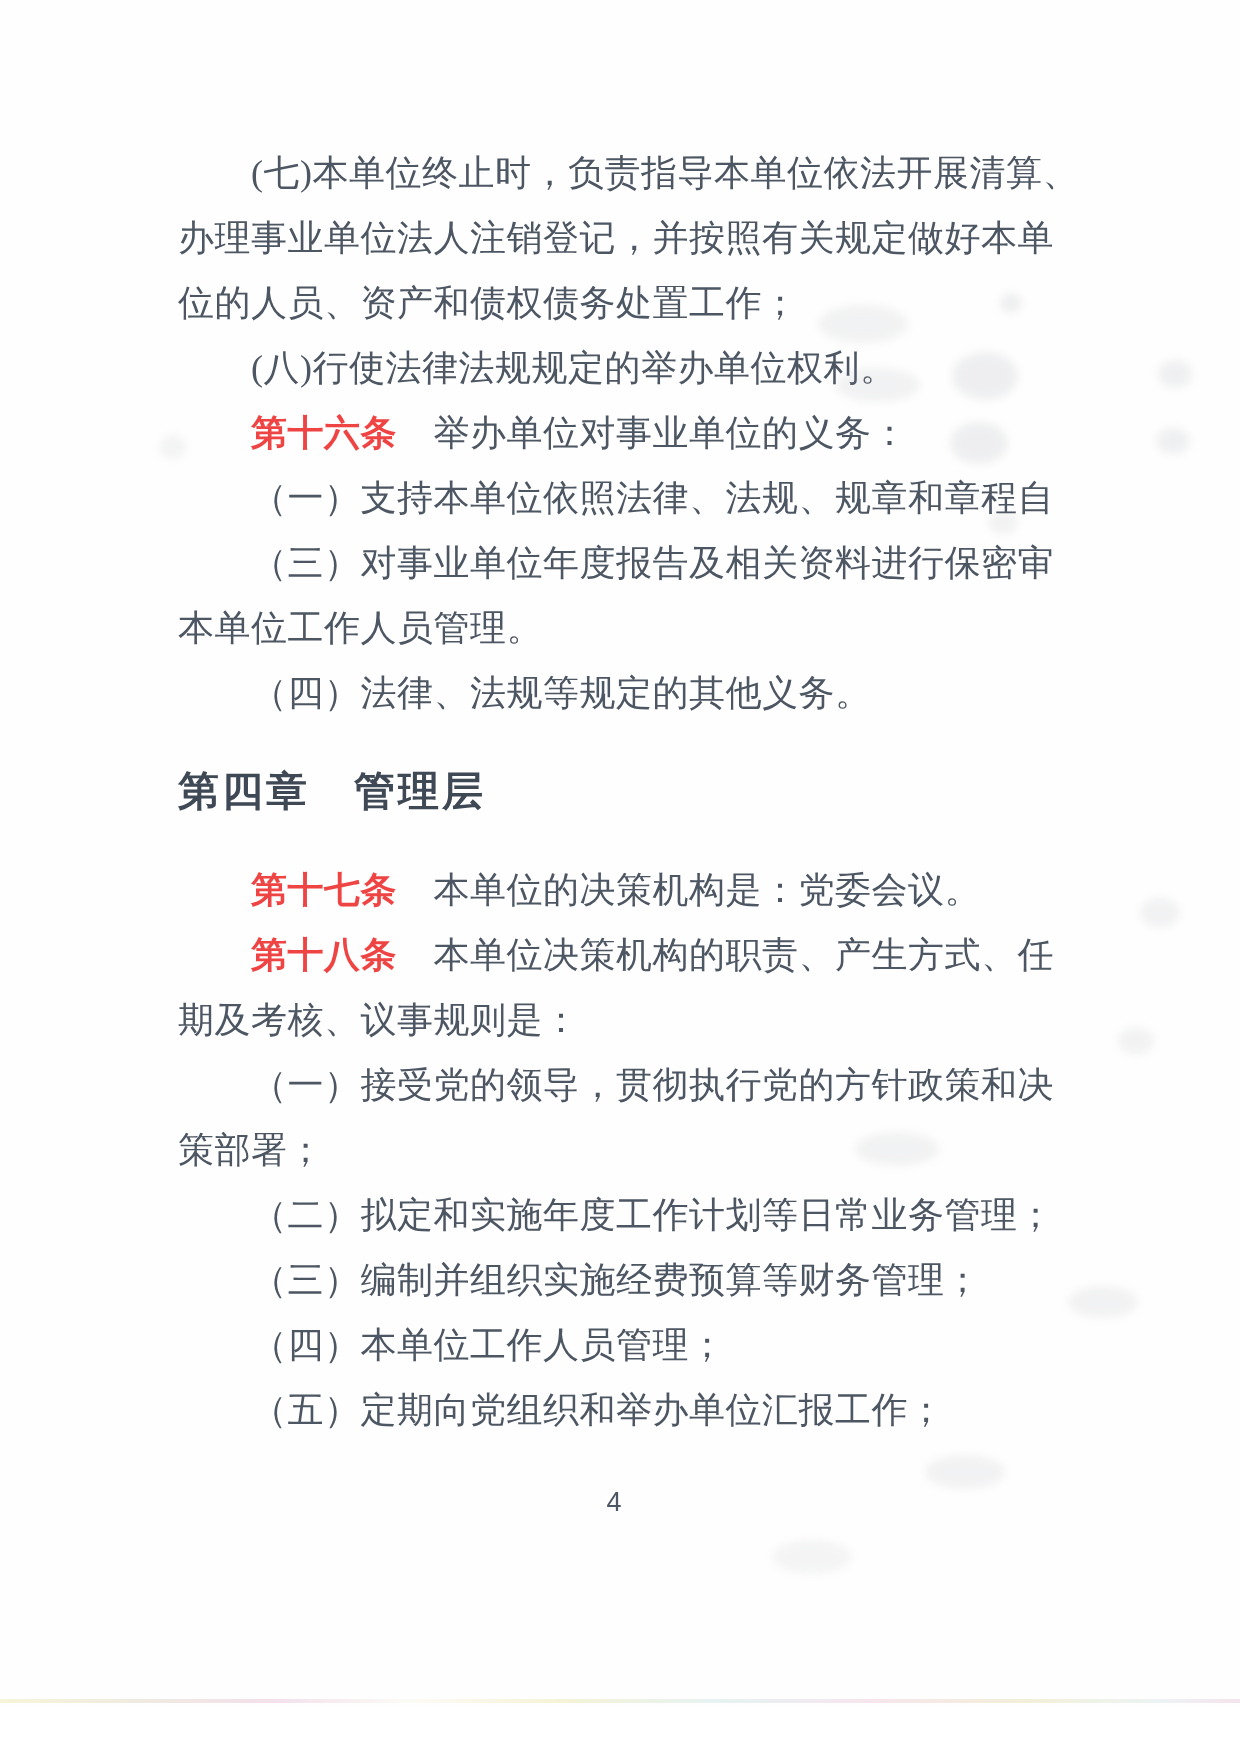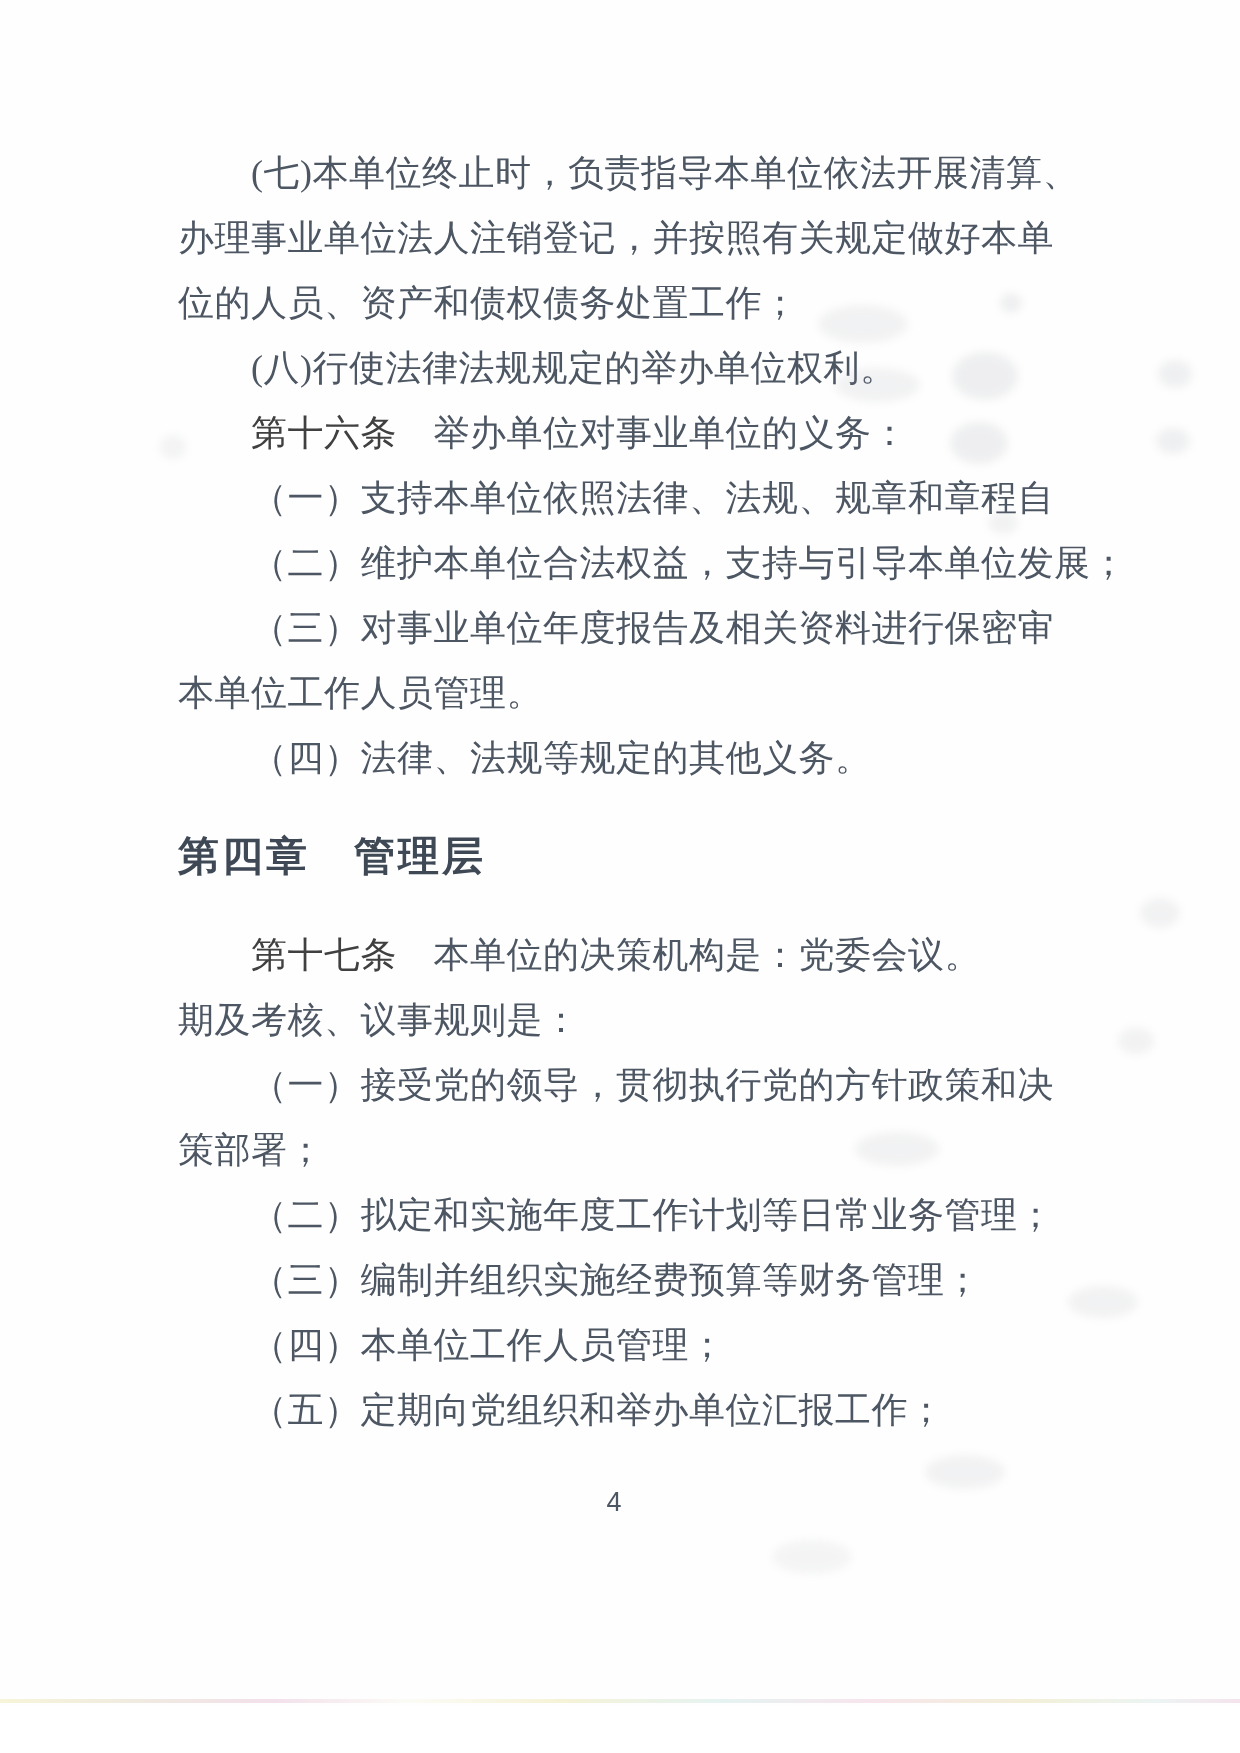--- a/index.html
+++ b/index.html
@@ -31,22 +31,22 @@
     height: 65px;
     line-height: 65px;
     font-size: 36px;
     letter-spacing: 0.5px;
     white-space: nowrap;
   }
   .line.indent {
     padding-left: 73px;
   }
   .kw {
-    font-weight: normal;
-    color: #404040;
+    font-weight: bold;
+    color: #ef4444;
   }
   .chapter {
     height: 66px;
     line-height: 66px;
     margin: 32px 0 34px 0;
     font-family: "Liberation Sans", "DejaVu Sans", sans-serif;
     font-weight: bold;
     font-size: 41px;
     letter-spacing: 3px;
     color: #3f4855;
@@ -85,28 +85,28 @@
 <div class="page">
 
   <div class="content">
 
     <div class="line indent"><span>(七)本单位终止时，负责指导本单位依法开展清算、</span></div>
     <div class="line"><span>办理事业单位法人注销登记，并按照有关规定做好本单</span></div>
     <div class="line"><span>位的人员、资产和债权债务处置工作；</span></div>
     <div class="line indent"><span>(八)行使法律法规规定的举办单位权利。</span></div>
     <div class="line indent"><span class="kw">第十六条</span><span>　举办单位对事业单位的义务：</span></div>
     <div class="line indent"><span>（一）支持本单位依照法律、法规、规章和章程自</span></div>
-    <div class="line indent"><span>（二）维护本单位合法权益，支持与引导本单位发展；</span></div>
     <div class="line indent"><span>（三）对事业单位年度报告及相关资料进行保密审</span></div>
     <div class="line"><span>本单位工作人员管理。</span></div>
     <div class="line indent"><span>（四）法律、法规等规定的其他义务。</span></div>
 
     <div class="chapter">第四章　管理层</div>
 
     <div class="line indent"><span class="kw">第十七条</span><span>　本单位的决策机构是：党委会议。</span></div>
+    <div class="line indent"><span class="kw">第十八条</span><span>　本单位决策机构的职责、产生方式、任</span></div>
     <div class="line"><span>期及考核、议事规则是：</span></div>
     <div class="line indent"><span>（一）接受党的领导，贯彻执行党的方针政策和决</span></div>
     <div class="line"><span>策部署；</span></div>
     <div class="line indent"><span>（二）拟定和实施年度工作计划等日常业务管理；</span></div>
     <div class="line indent"><span>（三）编制并组织实施经费预算等财务管理；</span></div>
     <div class="line indent"><span>（四）本单位工作人员管理；</span></div>
     <div class="line indent"><span>（五）定期向党组织和举办单位汇报工作；</span></div>
 
     <div class="pagenum">4</div>
 

